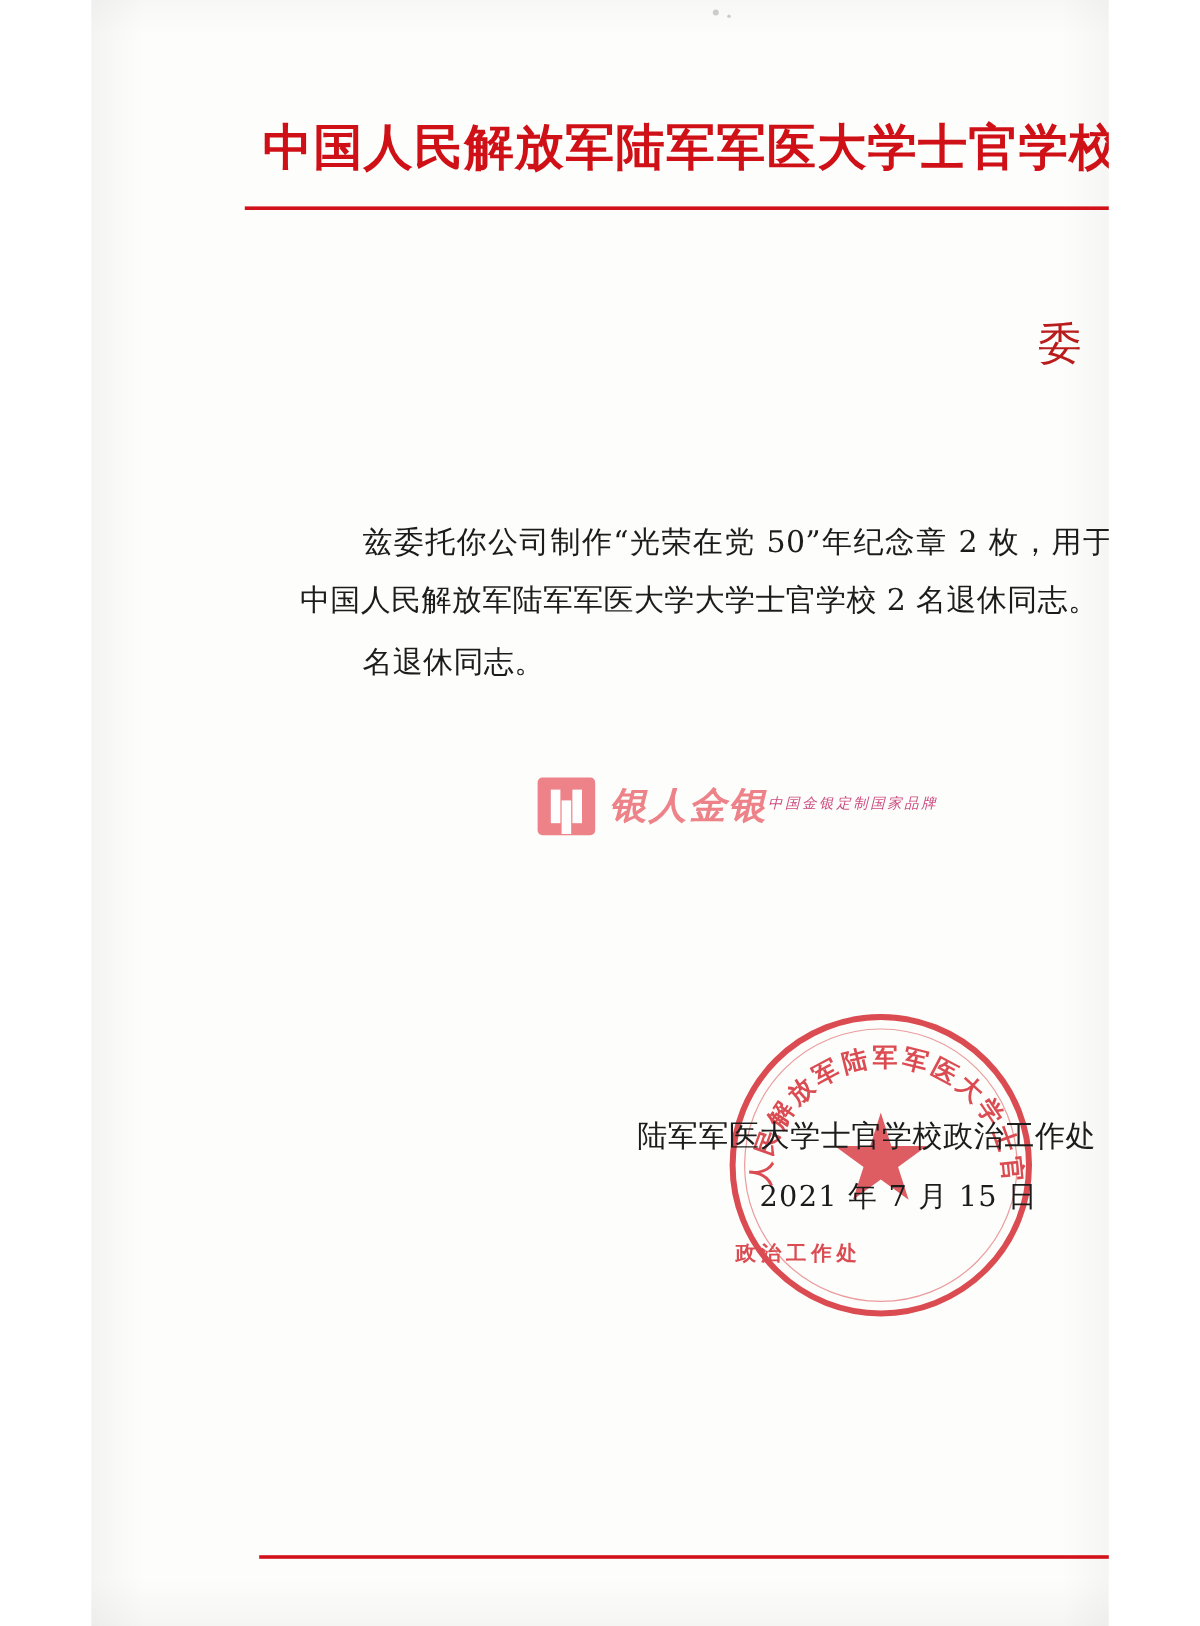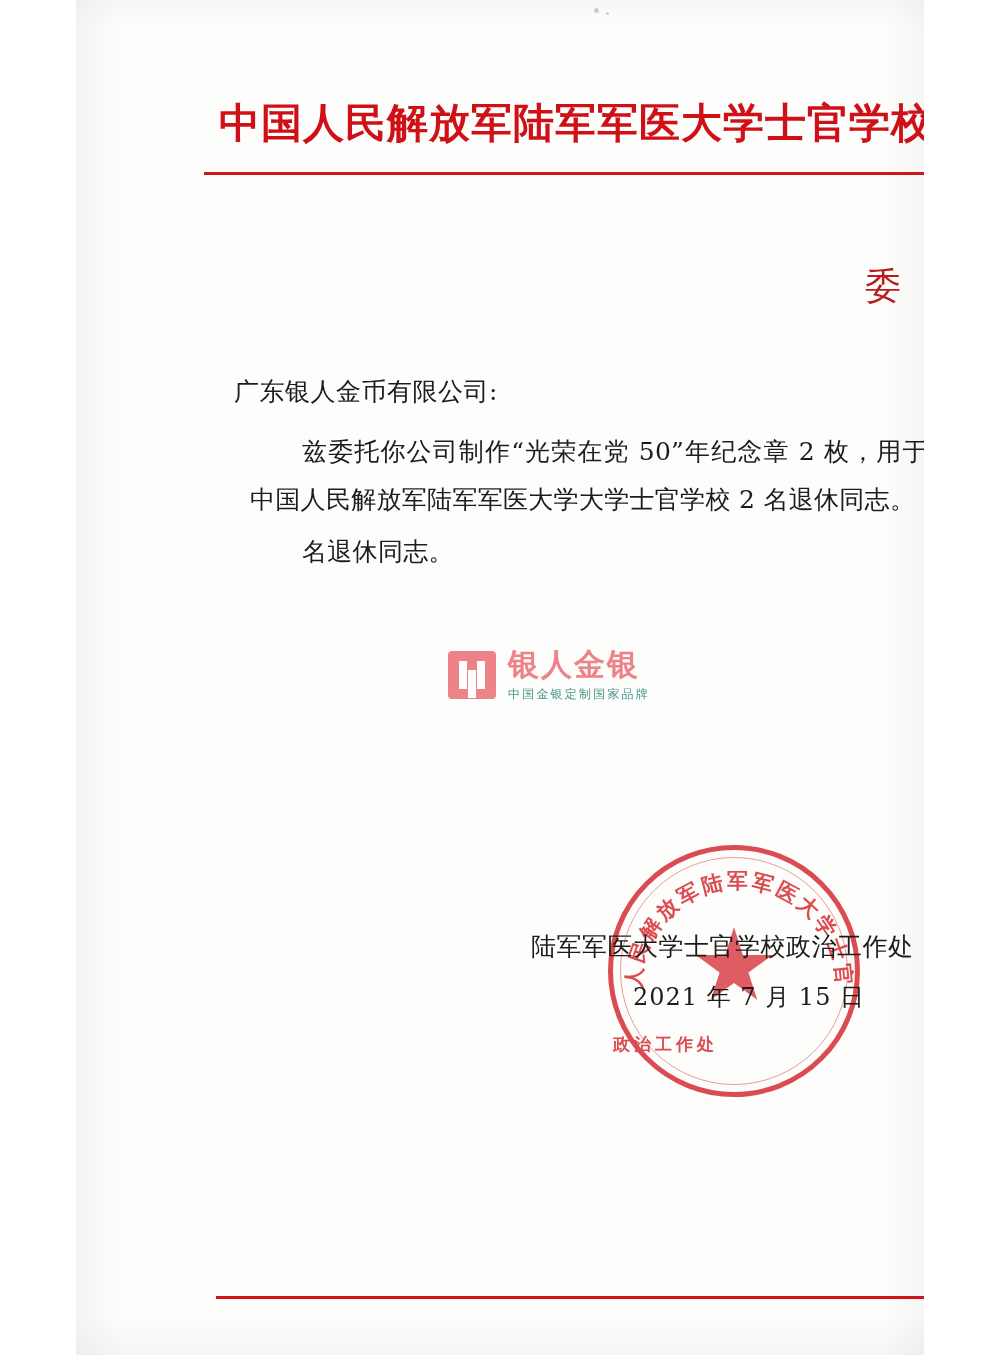--- a/index.html
+++ b/index.html
@@ -127,35 +127,36 @@
     position: absolute;
     right: 11px;
     top: 10px;
     width: 8px;
     height: 28px;
     background: #ffffff;
     box-shadow: -9px 9px 0 0 #ffffff;
   }
   .wm-text {
     display: flex;
-    flex-direction: column;
+    flex-direction: row;
     justify-content: center;
+    font-style: italic;
   }
   .wm-title {
     font-family: "DejaVu Sans", "Liberation Sans", sans-serif;
     font-size: 31px;
     font-weight: 700;
     color: #e9606a;
     letter-spacing: 2px;
     line-height: 1.05;
   }
   .wm-sub {
     font-family: "DejaVu Sans", "Liberation Sans", sans-serif;
     font-size: 12px;
-    color: #0f766e;
+    color: #be185d;
     letter-spacing: 2.2px;
     margin-top: 5px;
     text-align: right;
   }
   .signature {
     position: absolute;
     top: 930px;
     left: 455px;
     width: 470px;
     font-family: "DejaVu Serif", "Liberation Serif", serif;
@@ -237,21 +238,20 @@
 
 <div class="page">
   <div class="paper-shade"></div>
 
   <div class="letterhead">中国人民解放军陆军军医大学士官学校</div>
 
   <div class="rule-top"></div>
 
   <div class="doc-title">委 托 书</div>
 
-  <div class="addressee">广东银人金币有限公司:</div>
 
   <div class="body-text">
     <p>兹委托你公司制作“光荣在党 50”年纪念章 2 枚，用于补发中国人民解放军陆军军医大学大学士官学校 2 名退休同志。</p>
     <p>名退休同志。</p>
   </div>
 
   <div class="watermark">
     <div class="wm-mark"></div>
     <div class="wm-text">
       <div class="wm-title">银人金银</div>

